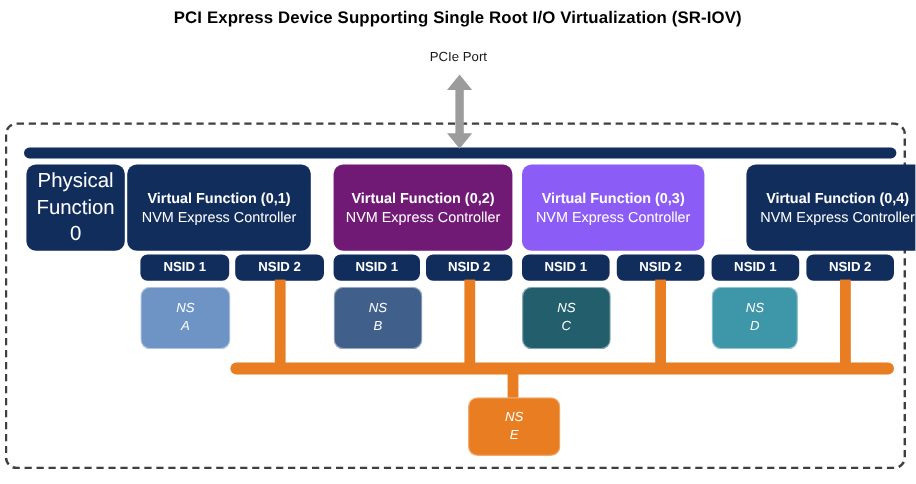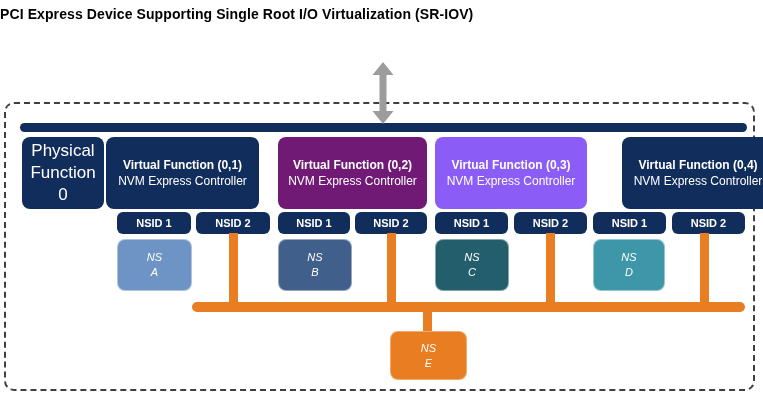--- a/index.html
+++ b/index.html
@@ -1,21 +1,21 @@
 <!DOCTYPE html>
 <html><head>
 <meta charset="utf-8">
 <style>
   html,body { margin:0; padding:0; background:#ffffff; }
   .canvas {
     position:relative; width:763px; height:403px; background:#ffffff;
     font-family:"Liberation Sans", sans-serif; overflow:hidden;
   }
   .title {
-    position:absolute; top:6px; left:0; width:763px; text-align:left;
+    position:absolute; top:6px; left:0; width:763px; text-align:center;
     font-size:14px; font-weight:bold; color:#000000; letter-spacing:0.1px;
   }
   .port-label {
     position:absolute; top:42px; left:322px; width:120px; text-align:center;
     font-size:11px; color:#1a1a1a;
   }
   .port-arrow { position:absolute; left:369px; top:61px; z-index:5; }
   .device-boundary {
     position:absolute; left:4px; top:102px; width:751px; height:289px;
     border:2px dashed #3f3f3f; border-radius:10px; box-sizing:border-box;
@@ -58,20 +58,21 @@
     border:1px solid rgba(255,255,255,0.35); box-sizing:border-box;
   }
 </style>
 </head>
 <body>
 
 <div class="canvas">
 
   <div class="title">PCI Express Device Supporting Single Root I/O Virtualization (SR-IOV)</div>
 
+  <div class="port-label">PCIe Port</div>
 
   <svg class="port-arrow" width="28" height="64" viewBox="0 0 28 64">
     <path d="M14,1 L24.5,14 L17.5,14 L17.5,50 L24.5,50 L14,63 L3.5,50 L10.5,50 L10.5,14 L3.5,14 Z" fill="#9c9c9c"></path>
   </svg>
 
   <div class="device-boundary"></div>
 
   <div class="bus-bar" style="background-color: rgb(17, 45, 92);"></div>
 
   <div class="fn-box" style="left: 22px; width: 82px; background-color: rgb(17, 45, 92);">

